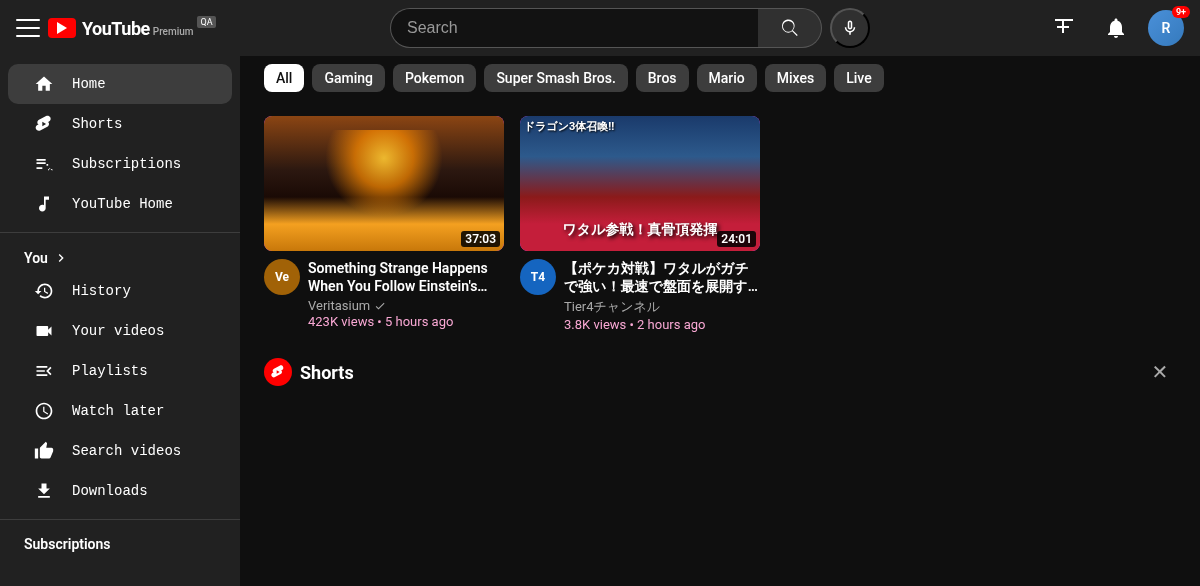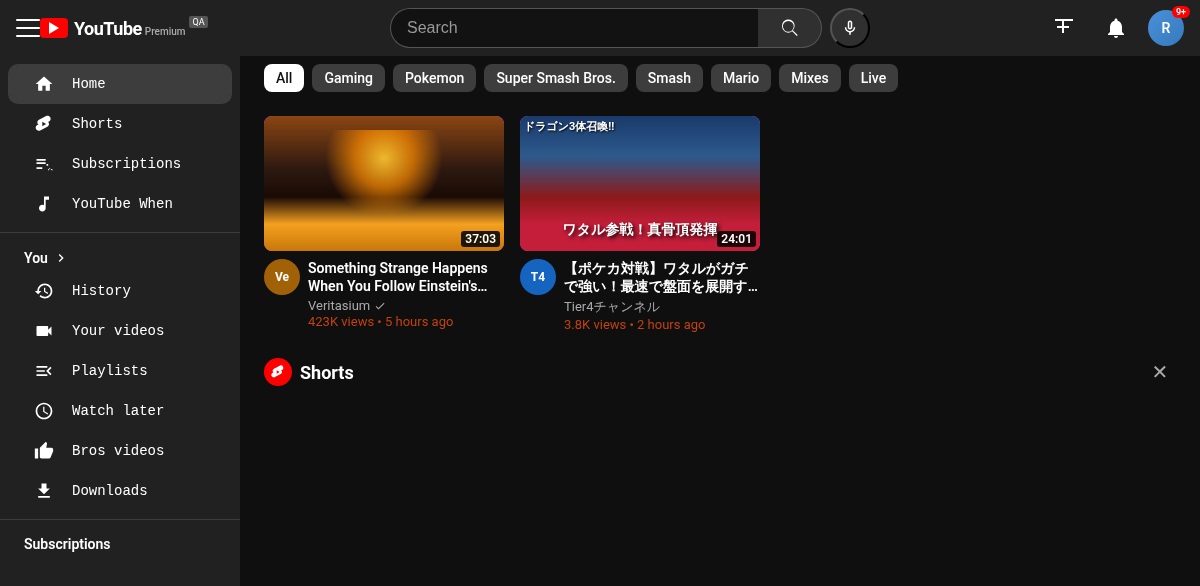--- a/index.html
+++ b/index.html
@@ -23,20 +23,21 @@
       align-items: center;
       padding: 0 16px;
       gap: 16px;
       flex-shrink: 0;
       position: relative;
       z-index: 10;
     }
     .topbar-left {
       display: flex;
       align-items: center;
+      gap: 8px;
       width: 200px;
     }
     .hamburger-icon {
       width: 24px; height: 24px;
       display: flex; flex-direction: column; justify-content: space-around;
       cursor: pointer;
     }
     .hamburger-icon span {
       display: block; height: 2px; background: #fff; border-radius: 1px;
     }
@@ -327,21 +328,21 @@
     }
     .channel-name {
       font-size: 13px; color: #aaa; margin-top: 3px;
       display: flex; align-items: center; gap: 3px;
     }
     .verified-icon {
       width: 14px; height: 14px;
       display: inline-flex; align-items: center; justify-content: center;
     }
     .video-meta {
-      font-size: 13px; color: #c2410c; margin-top: 1px;
+      font-size: 13px; color: #f9a8d4; margin-top: 1px;
     }
 
     
     .shorts-section {
       padding: 8px 24px 16px;
     }
     .shorts-header {
       display: flex; align-items: center; gap: 8px; margin-bottom: 12px;
     }
     .shorts-icon-circle {
@@ -444,21 +445,21 @@
           </svg>
       </div>
       <span class="sidebar-item-label">Subscriptions</span>
     </div>
     <div class="sidebar-item">
       <div class="sidebar-item-icon">
         <svg width="20" height="20" viewBox="0 0 24 24" fill="#fff">
             <path d="M12 3v10.55c-.59-.34-1.27-.55-2-.55-2.21 0-4 1.79-4 4s1.79 4 4 4 4-1.79 4-4V7h4V3h-6z"></path>
           </svg>
       </div>
-      <span class="sidebar-item-label">YouTube When</span>
+      <span class="sidebar-item-label">YouTube Home</span>
     </div>
 
     <div class="sidebar-divider"></div>
 
     <div class="sidebar-section">
       <div class="sidebar-section-title clickable">
         <span>You</span>
         <div class="chevron-icon">
           <svg width="16" height="16" viewBox="0 0 24 24" fill="#fff">
               <path d="M10 6L8.59 7.41 13.17 12l-4.58 4.59L10 18l6-6z"></path>
@@ -497,21 +498,21 @@
           </svg>
       </div>
       <span class="sidebar-item-label">Watch later</span>
     </div>
     <div class="sidebar-item">
       <div class="sidebar-item-icon">
         <svg width="20" height="20" viewBox="0 0 24 24" fill="#fff">
             <path d="M1 21h4V9H1v12zm22-11c0-1.1-.9-2-2-2h-6.31l.95-4.57.03-.32c0-.41-.17-.79-.44-1.06L14.17 1 7.59 7.59C7.22 7.95 7 8.45 7 9v10c0 1.1.9 2 2 2h9c.83 0 1.54-.5 1.84-1.22l3.02-7.05c.09-.23.14-.47.14-.73v-2z"></path>
           </svg>
       </div>
-      <span class="sidebar-item-label">Bros videos</span>
+      <span class="sidebar-item-label">Search videos</span>
     </div>
     <div class="sidebar-item">
       <div class="sidebar-item-icon">
         <svg width="20" height="20" viewBox="0 0 24 24" fill="#fff">
             <path d="M19 9h-4V3H9v6H5l7 7 7-7zM5 18v2h14v-2H5z"></path>
           </svg>
       </div>
       <span class="sidebar-item-label">Downloads</span>
     </div>
 
@@ -523,21 +524,21 @@
 
   </nav>
 
   <div class="content-area">
 
     <div class="filter-bar">
       <div class="filter-chip">All</div>
       <div class="filter-chip inactive">Gaming</div>
       <div class="filter-chip inactive">Pokemon</div>
       <div class="filter-chip inactive">Super Smash Bros.</div>
-      <div class="filter-chip inactive">Smash</div>
+      <div class="filter-chip inactive">Bros</div>
       <div class="filter-chip inactive">Mario</div>
       <div class="filter-chip inactive">Mixes</div>
       <div class="filter-chip inactive">Live</div>
 
     </div>
 
     <div class="video-grid">
 
       <div class="video-card">
         <div class="video-thumb">

